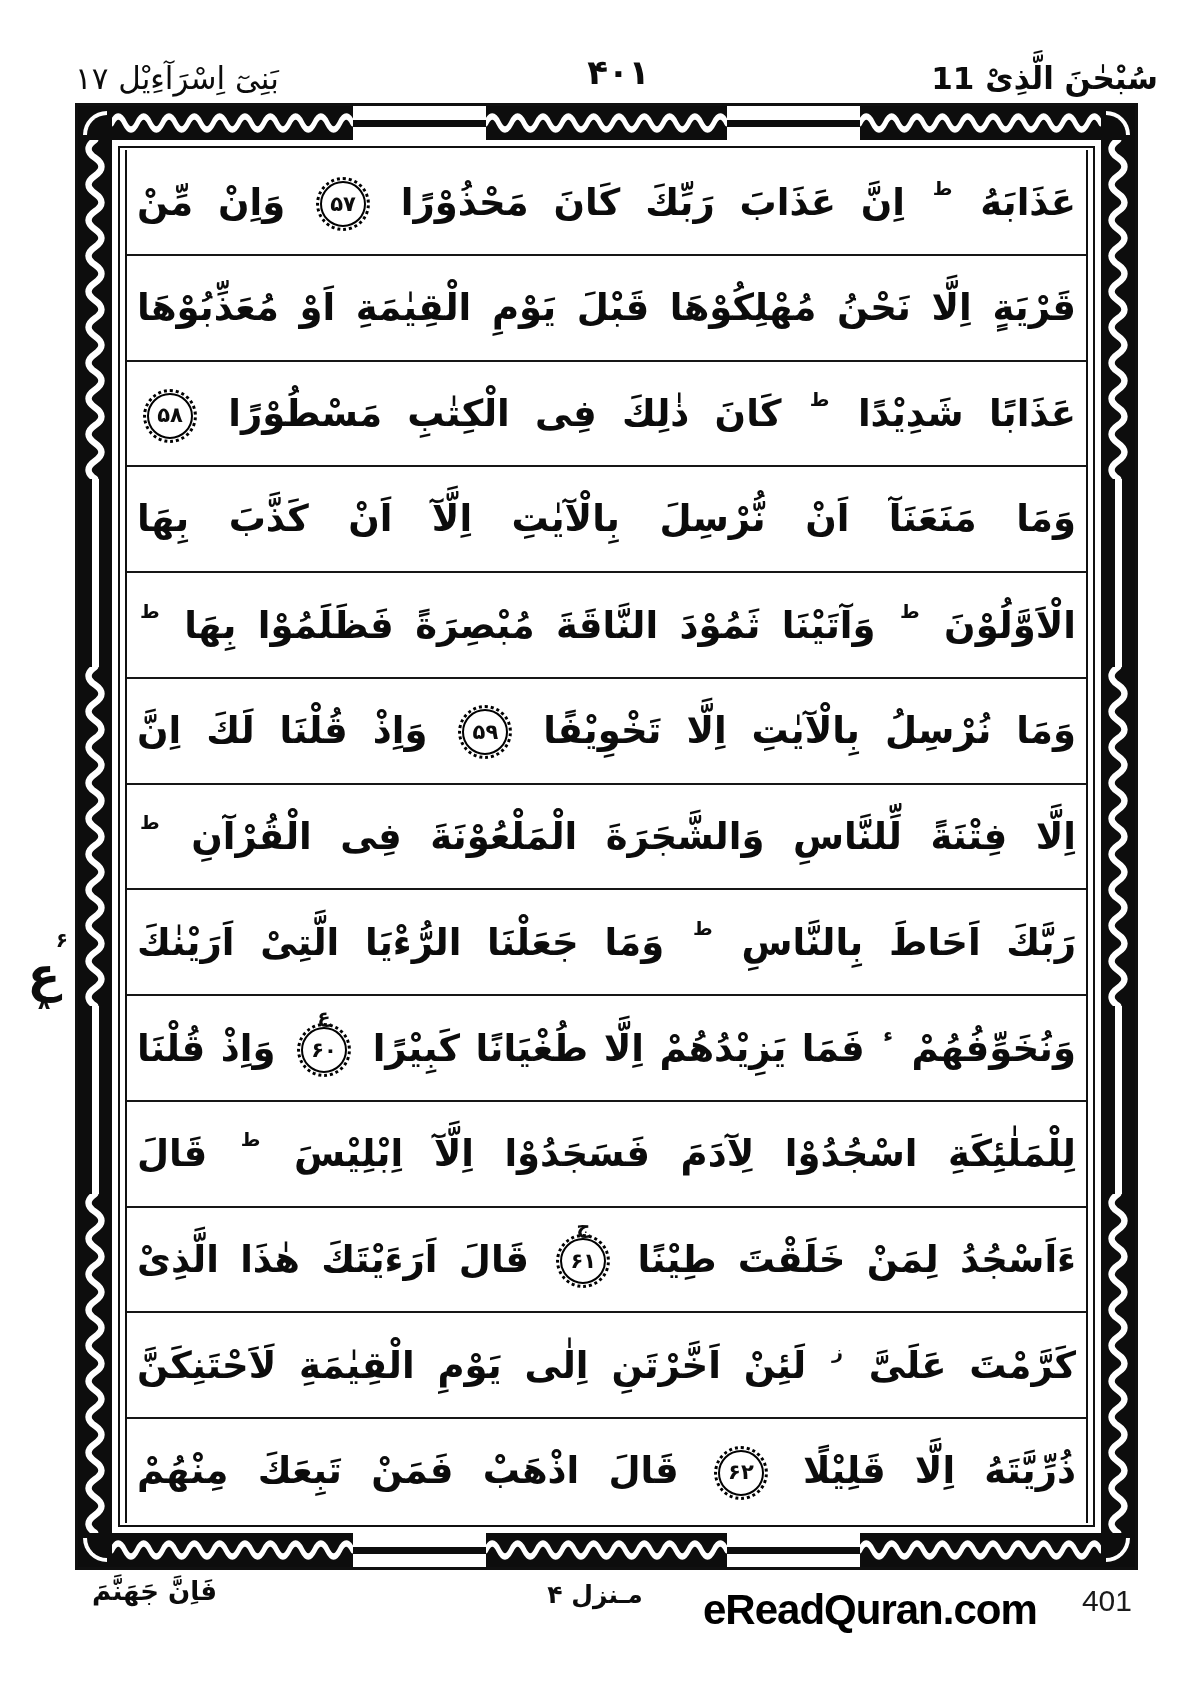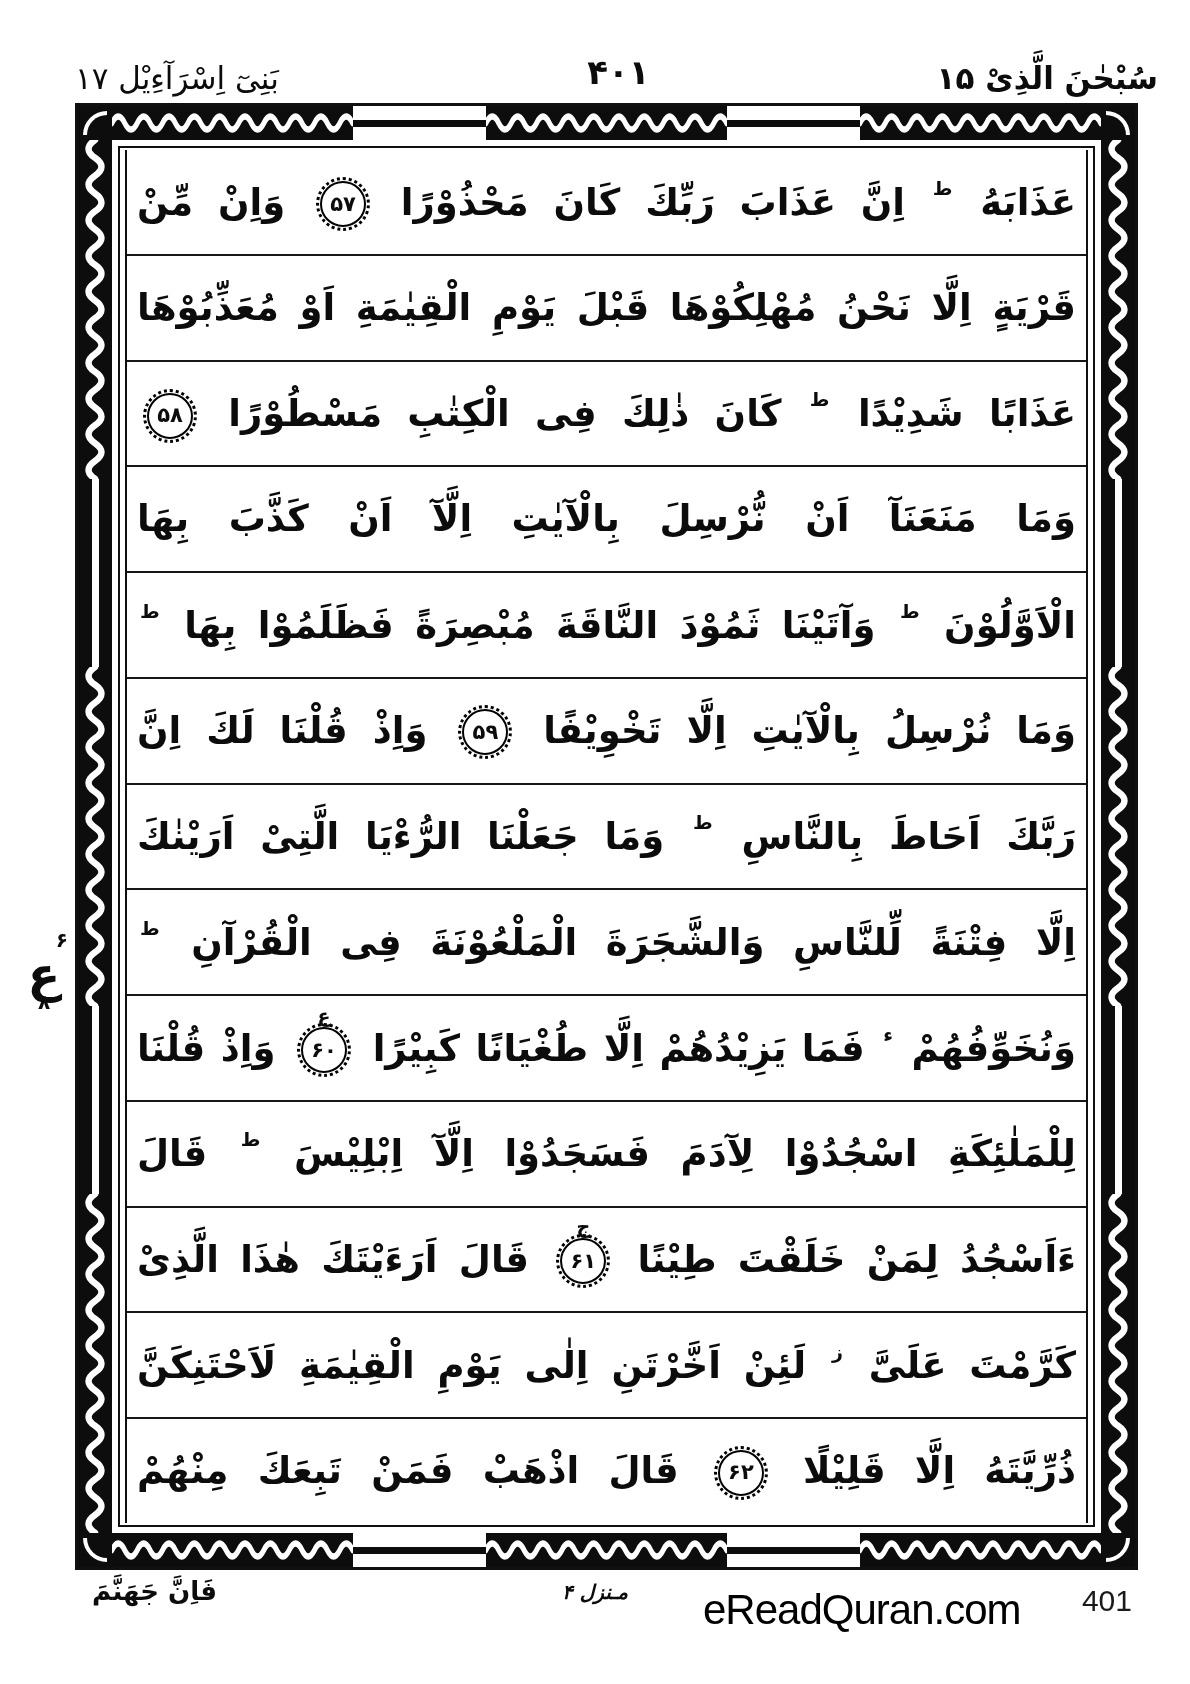--- a/index.html
+++ b/index.html
@@ -59,32 +59,32 @@
   }
   .ayah-num{font-size:21px;font-weight:bold;line-height:1;}
   .ayah-sup{position:absolute;top:-27px;left:50%;transform:translateX(-50%);font-size:19px;font-weight:bold;}
   
   .ruku{position:absolute;left:14px;top:928px;width:60px;text-align:center;direction:rtl;}
   .ruku .n-top{display:block;font-size:20px;font-weight:bold;text-align:right;padding-right:6px;}
   .ruku .letter{display:block;font-size:48px;font-weight:bold;line-height:44px;}
   .ruku .n-bot{display:block;font-size:20px;font-weight:bold;text-align:center;margin-top:-6px;}
   
   .catchword{position:absolute;left:92px;top:1576px;font-size:26px;font-weight:bold;direction:rtl;}
-  .manzil{position:absolute;left:50%;transform:translateX(-50%);top:1580px;font-size:20px;font-weight:bold;direction:rtl;font-style:italic;}
-  .watermark{position:absolute;left:703px;top:1586px;font-size:42px;font-weight:normal;
+  .manzil{position:absolute;left:50%;transform:translateX(-50%);top:1580px;font-size:25px;font-weight:bold;direction:rtl;}
+  .watermark{position:absolute;left:703px;top:1586px;font-size:42px;font-weight:bold;
     font-family:"Liberation Sans",sans-serif;letter-spacing:-1px;color:#000;}
   .pagenum{position:absolute;right:58px;top:1584px;font-size:30px;font-family:Liberation Sans, sans-serif;color:#1a1a1a;}
 </style>
 </head>
 <body>
 
 <div class="hdr">
   <div class="hdr-left">بَنِیٓ اِسْرَآءِیْل ۱۷</div>
   <div class="hdr-center">۴۰۱</div>
-  <div class="hdr-right">سُبْحٰنَ الَّذِیْ ۱۵</div>
+  <div class="hdr-right">سُبْحٰنَ الَّذِیْ 11</div>
 </div>
 
 <div class="frame">
   <div class="corner c-tl"></div>
   <div class="band band-h">
     <div class="seg scroll">
         <svg class="wave-h" viewBox="0 0 304 26" preserveAspectRatio="none">
           <path fill="none" stroke="#fff" stroke-width="6" stroke-linecap="round" d="M0 13 Q8 1 16 13 T32 13 T48 13 T64 13 T80 13 T96 13 T112 13 T128 13 T144 13 T160 13 T176 13 T192 13 T208 13 T224 13 T240 13 T256 13 T272 13 T288 13 T304 13"></path>
         </svg>
       </div>
@@ -151,24 +151,24 @@
         </div>
         <div class="qrow">
           <div class="qline"><span class="qtext">الْاَوَّلُوْنَ</span> <span class="waqf">ط</span> <span class="qtext">وَآتَيْنَا ثَمُوْدَ النَّاقَةَ مُبْصِرَةً فَظَلَمُوْا بِهَا</span> <span class="waqf">ط</span> </div>
         </div>
         <div class="qrow">
           <div class="qline"><span class="qtext">وَمَا نُرْسِلُ بِالْآيٰتِ اِلَّا تَخْوِيْفًا</span> <span class="ayah">
               <span class="ayah-num">۵۹</span>
             </span> <span class="qtext">وَاِذْ قُلْنَا لَكَ اِنَّ</span> </div>
         </div>
         <div class="qrow">
+          <div class="qline"><span class="qtext">اِلَّا فِتْنَةً لِّلنَّاسِ وَالشَّجَرَةَ الْمَلْعُوْنَةَ فِى الْقُرْآنِ</span> <span class="waqf">ط</span> </div>
+        </div>
+        <div class="qrow">
           <div class="qline"><span class="qtext">رَبَّكَ اَحَاطَ بِالنَّاسِ</span> <span class="waqf">ط</span> <span class="qtext">وَمَا جَعَلْنَا الرُّءْيَا الَّتِىْ اَرَيْنٰكَ</span> </div>
-        </div>
-        <div class="qrow">
-          <div class="qline"><span class="qtext">اِلَّا فِتْنَةً لِّلنَّاسِ وَالشَّجَرَةَ الْمَلْعُوْنَةَ فِى الْقُرْآنِ</span> <span class="waqf">ط</span> </div>
         </div>
         <div class="qrow">
           <div class="qline"><span class="qtext">وَنُخَوِّفُهُمْ</span> <span class="waqf">ء</span> <span class="qtext">فَمَا يَزِيْدُهُمْ اِلَّا طُغْيَانًا كَبِيْرًا</span> <span class="ayah">
               <span class="ayah-num">۶۰</span>
               <span class="ayah-sup">ع</span>
             </span> <span class="qtext">وَاِذْ قُلْنَا</span> </div>
         </div>
         <div class="qrow">
           <div class="qline"><span class="qtext">لِلْمَلٰئِكَةِ اسْجُدُوْا لِآدَمَ فَسَجَدُوْا اِلَّآ اِبْلِيْسَ</span> <span class="waqf">ط</span> <span class="qtext">قَالَ</span> </div>
         </div>

